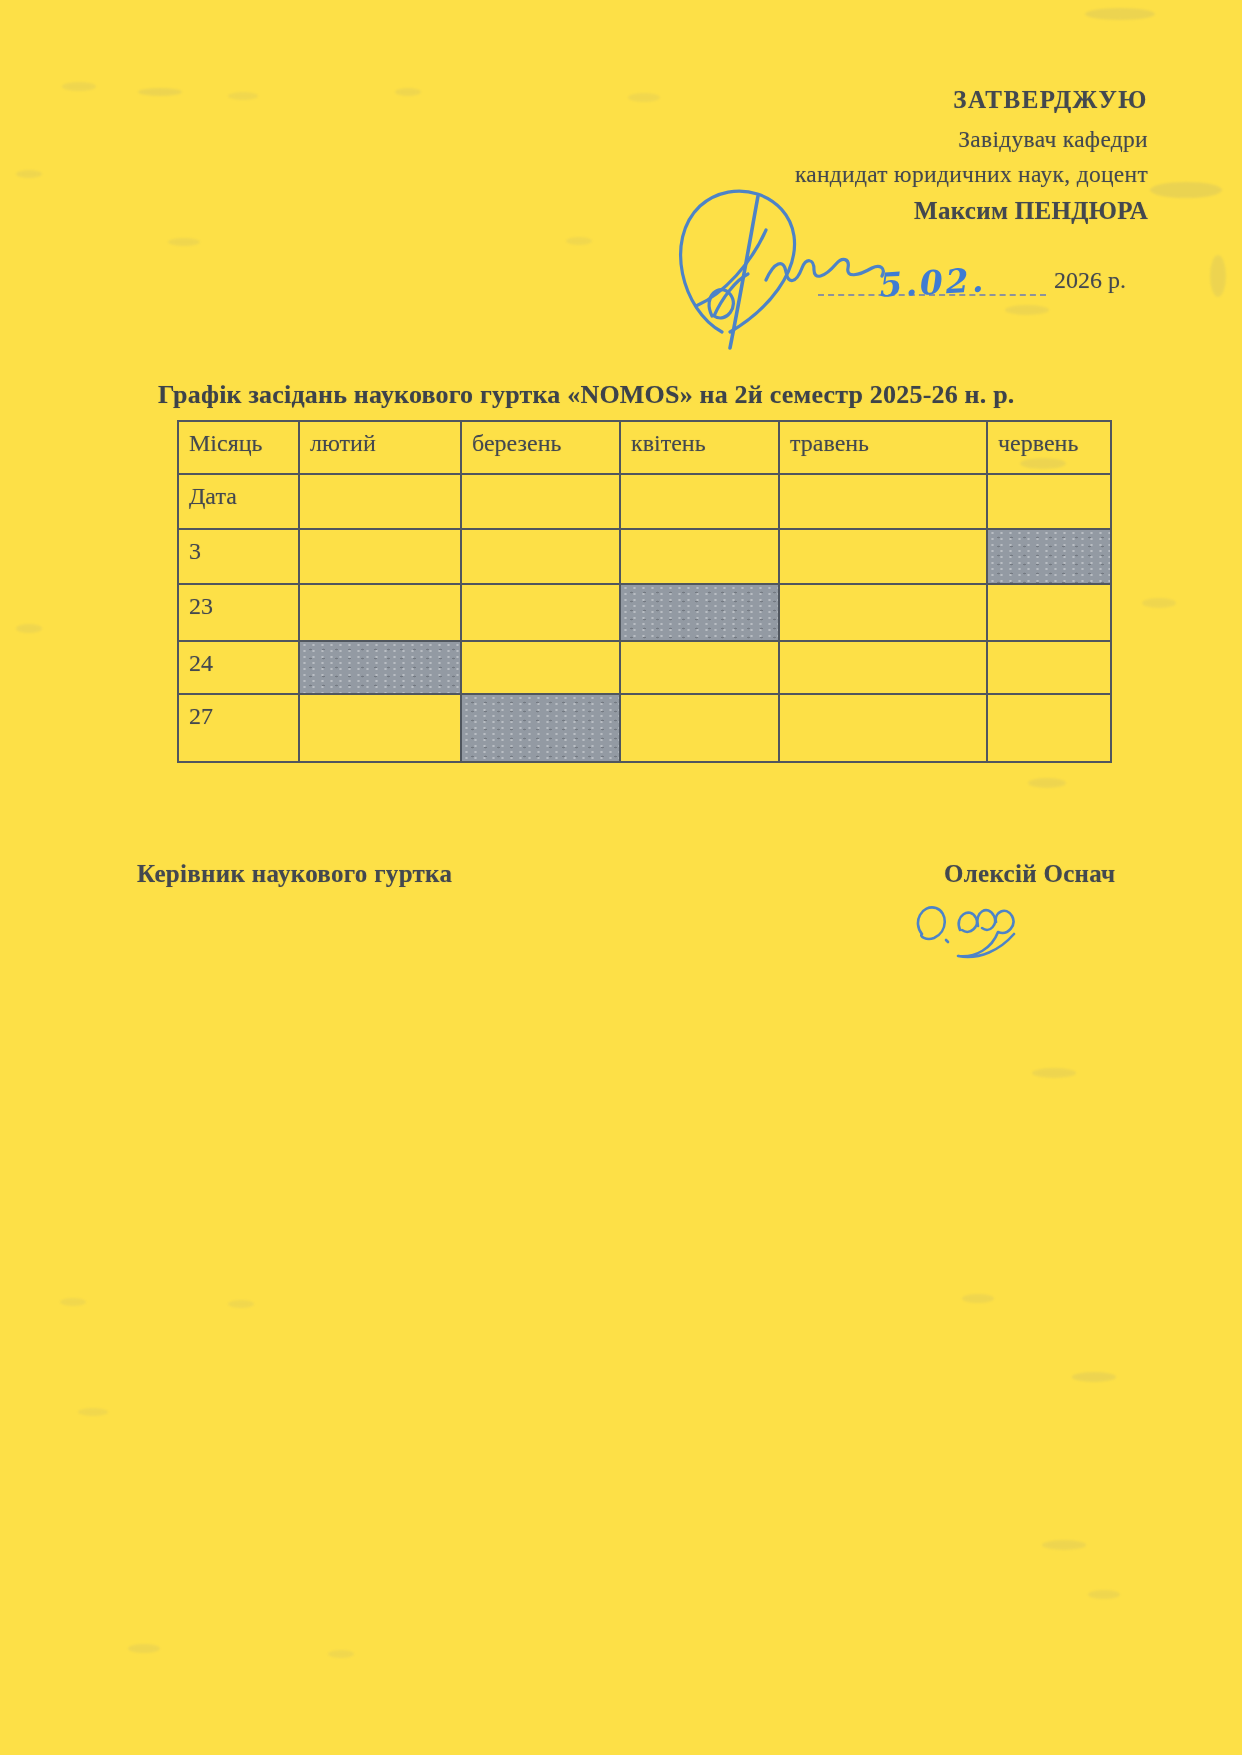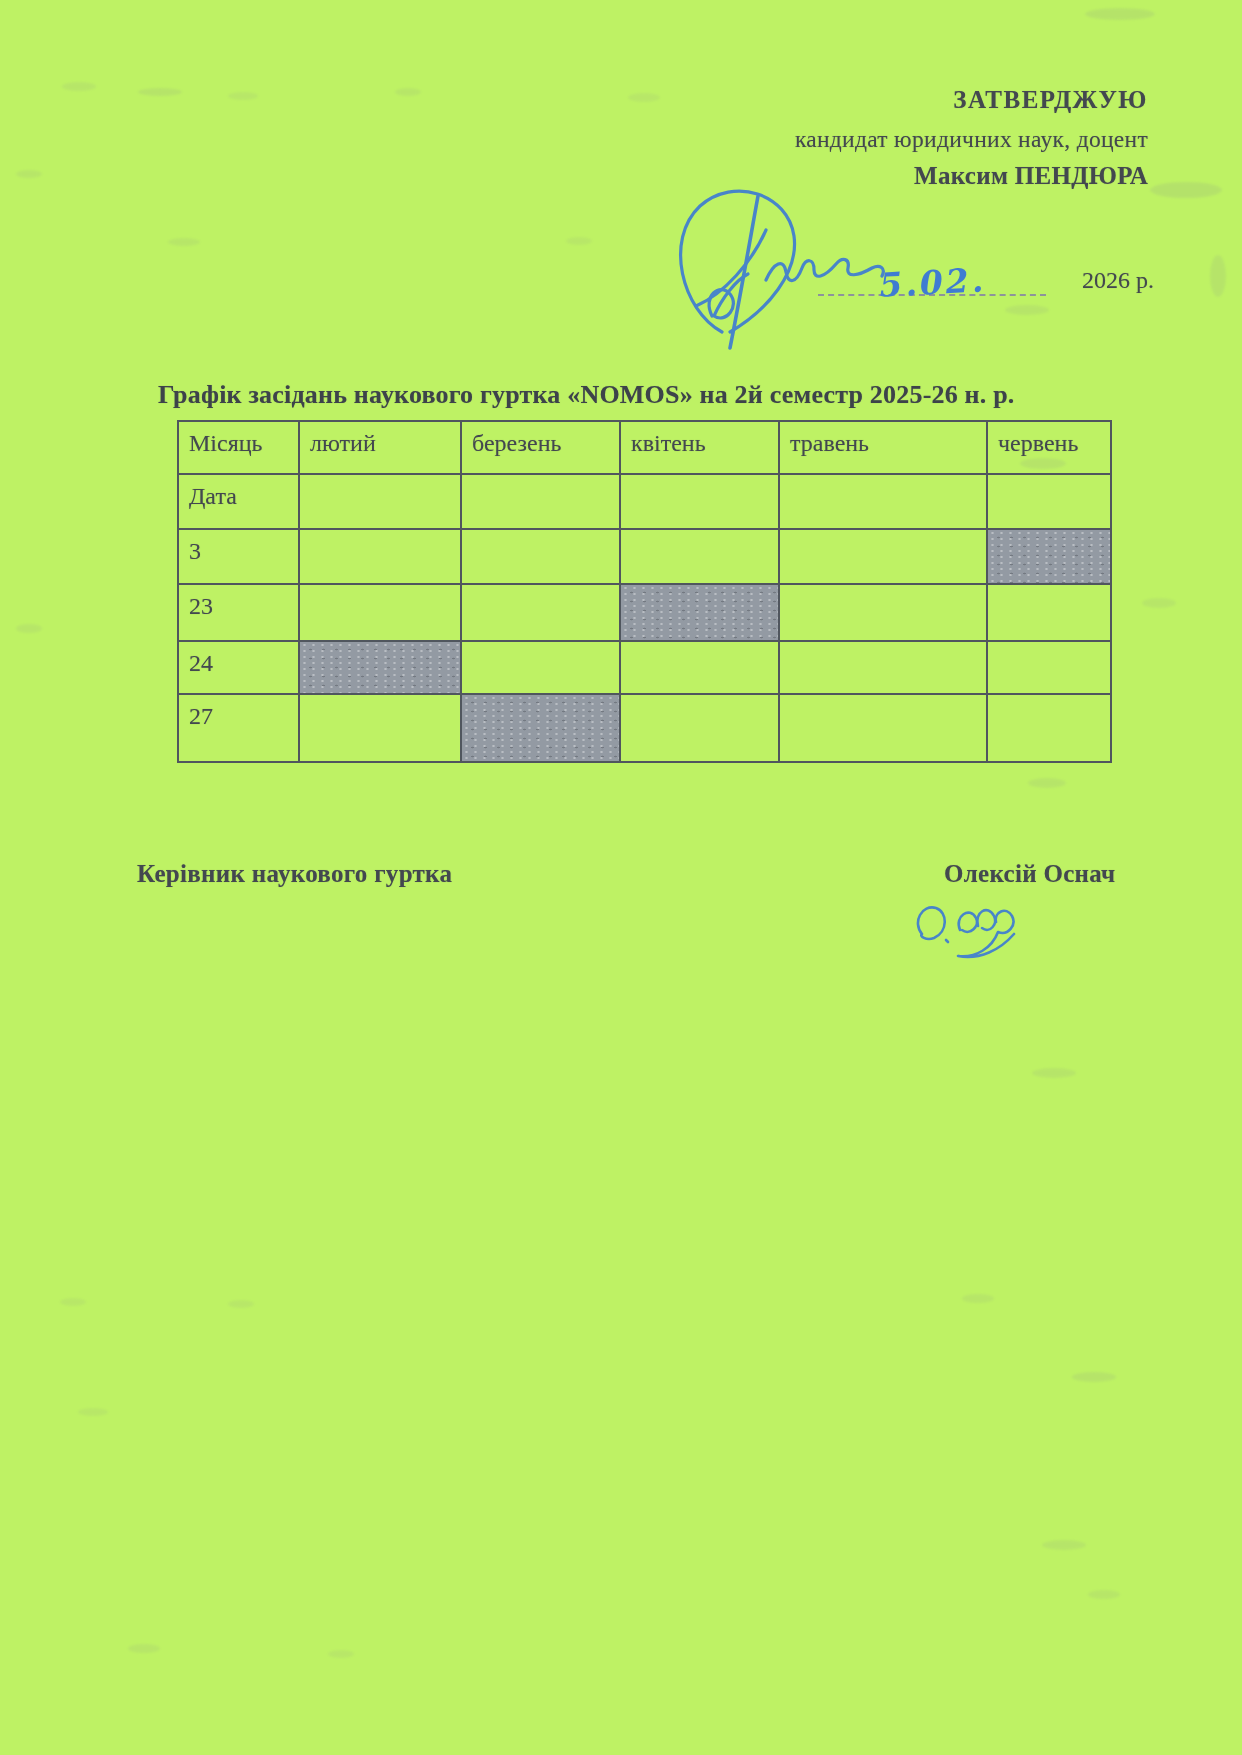--- a/index.html
+++ b/index.html
@@ -5,21 +5,21 @@
   :root{
     --ink:#43484f;
     --blue-ink:#3f7cd2;
     --shade:#939aa3;
     --border:#50565e;
   }
   html,body{margin:0;padding:0;background:#ffffff;}
   .page{
     position:relative;
     width:1242px;height:1755px;
-    background:#bef264;
+    background:#fde047;
     font-family:"Liberation Serif", serif;
     color:var(--ink);
     overflow:hidden;
   }
   .page *{box-sizing:border-box;}
   .txt{text-shadow:0 0 1px rgba(70,75,82,.35);}
 
   
   .approval{
     position:absolute;top:84px;right:94px;
@@ -28,21 +28,21 @@
   .approval-heading{font-size:25px;font-weight:bold;letter-spacing:1.5px;line-height:32px;margin-bottom:6px;}
   .approval-name{font-size:25px;font-weight:bold;line-height:38px;}
 
   .date-row{position:absolute;top:256px;left:818px;display:flex;align-items:flex-end;}
   .date-line{width:228px;border-bottom:2px dashed #8d939b;text-align:center;height:40px;}
   .handwritten-date{
     font-family:"DejaVu Serif", serif;font-style:italic;
     font-size:33px;color:var(--blue-ink);display:inline-block;
     transform:rotate(-3deg) translateY(7px);letter-spacing:3px;font-weight:bold;
   }
-  .approval-year{font-size:24px;margin-left:36px;padding-bottom:2px;}
+  .approval-year{font-size:24px;margin-left:8px;padding-bottom:2px;}
 
   .sig-big{position:absolute;left:652px;top:182px;width:250px;height:170px;color:var(--blue-ink);}
   .sig-small{position:absolute;left:892px;top:892px;width:135px;height:78px;color:var(--blue-ink);}
 
   
   .doc-title{
     position:absolute;left:158px;top:380px;width:985px;
     font-size:26px;font-weight:bold;letter-spacing:.2px;white-space:nowrap;
     color:#3d434a;
   }
@@ -75,20 +75,21 @@
   
   .spot{position:absolute;background:#7e8791;border-radius:50%;filter:blur(1.3px);}
 </style>
 </head>
 <body>
 
 <div class="page">
 
   <div class="approval txt">
     <div class="approval-heading">ЗАТВЕРДЖУЮ</div>
+    <div>Завідувач кафедри</div>
     <div>кандидат юридичних наук, доцент</div>
     <div class="approval-name">Максим ПЕНДЮРА</div>
   </div>
 
   <svg class="sig-big" viewBox="0 0 250 170">
     <g fill="none" stroke="currentColor" stroke-width="3.2" stroke-linecap="round" stroke-linejoin="round" opacity="0.92">
       <path d="M70 150 C 30 128 12 58 48 24 C 82 -6 136 12 142 54 C 147 90 116 128 78 150"></path>
       <path d="M106 14 C 98 58 88 116 78 166" stroke-width="3.6"></path>
       <path d="M60 134 C 50 114 68 100 78 112 C 88 124 74 142 62 134 C 70 116 84 98 96 92"></path>
       <path d="M44 124 C 72 112 100 80 114 48"></path>

